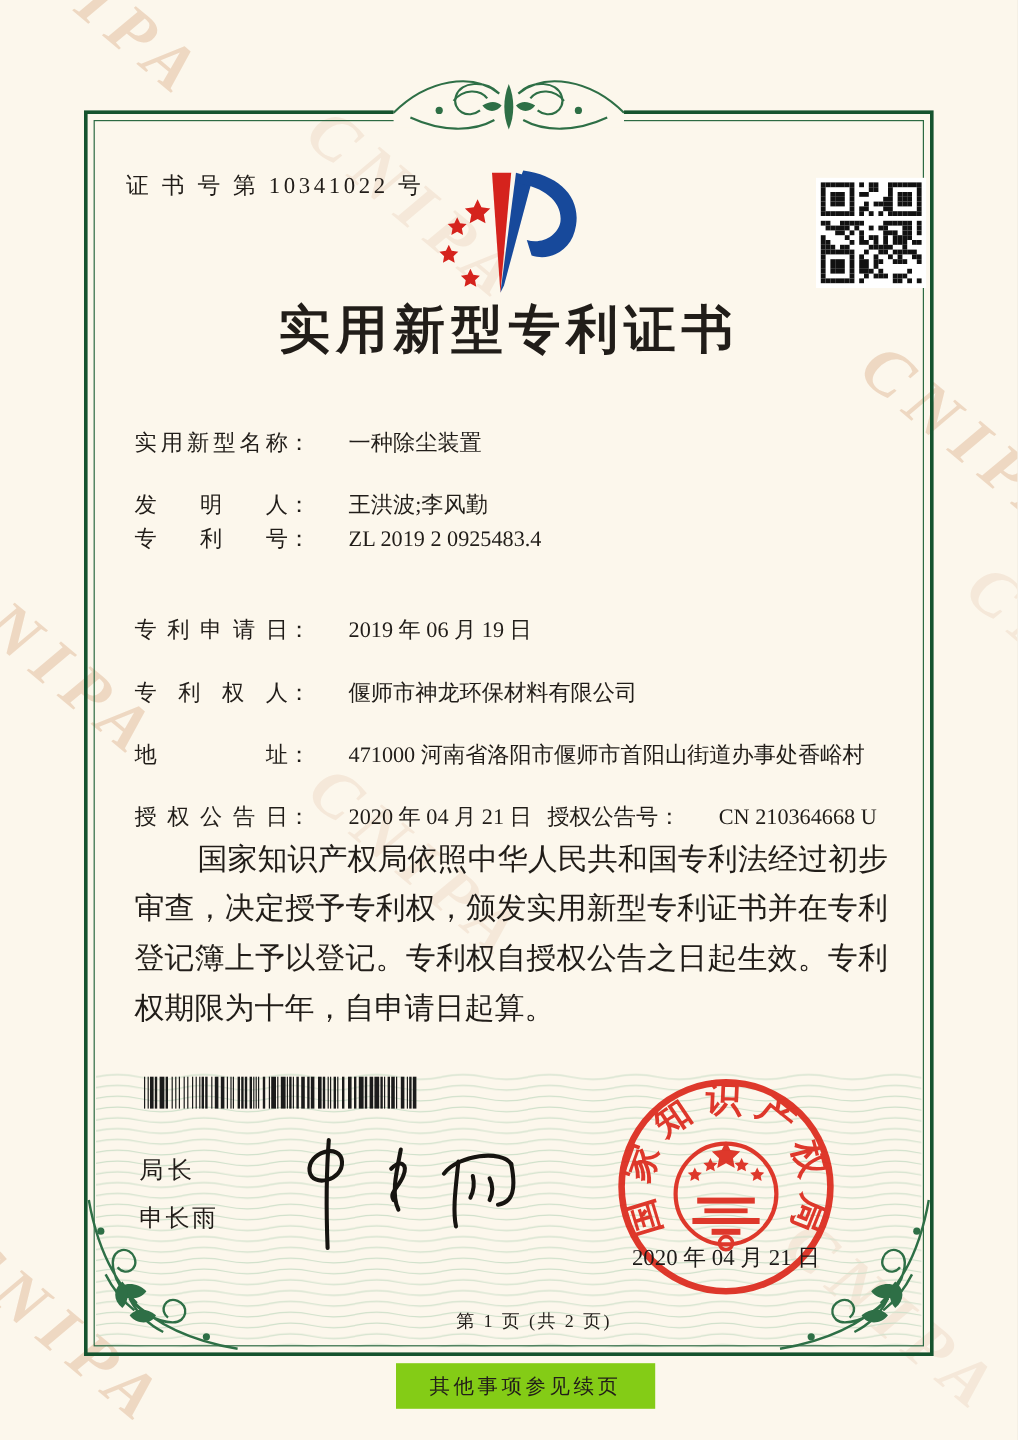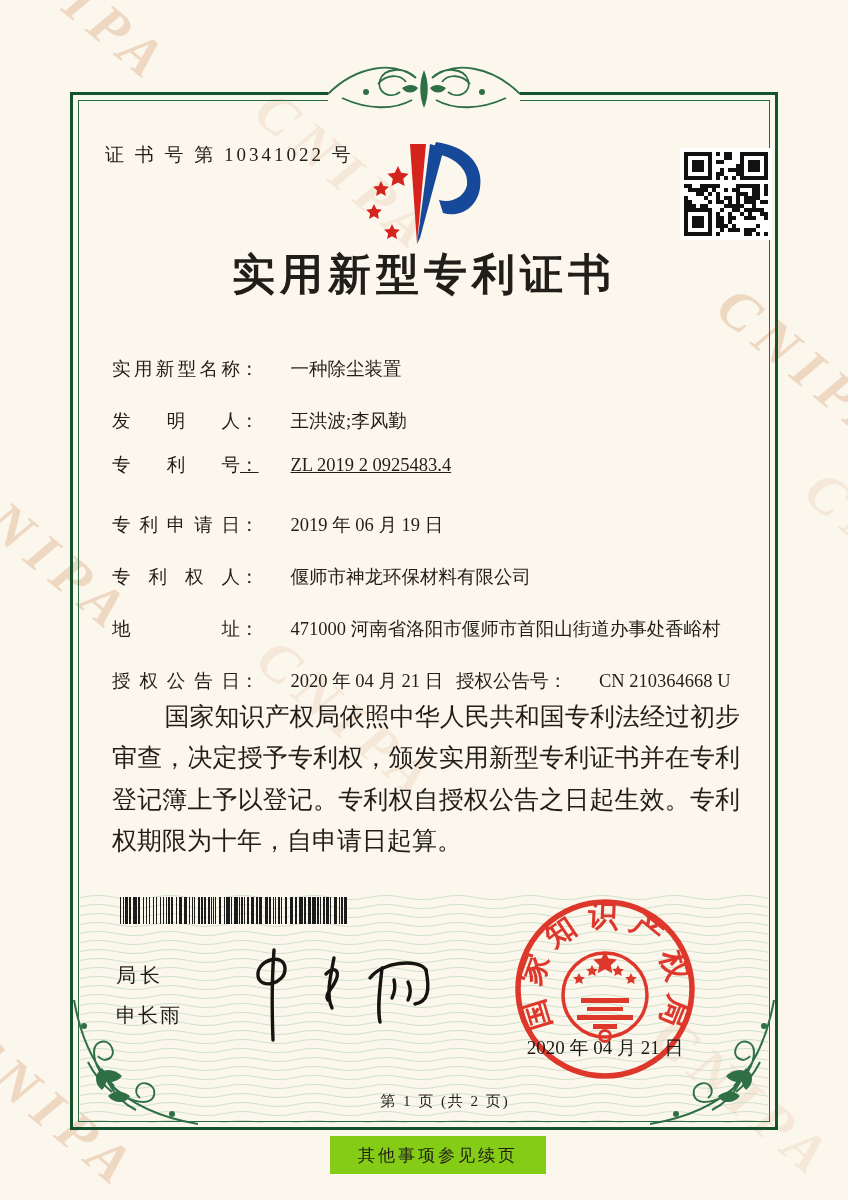--- a/index.html
+++ b/index.html
@@ -376,21 +376,21 @@
     </svg>
 
   <div class="title">实用新型专利证书</div>
 
   <div class="frow" style="top:356px;">
     <span class="flabel">实用新型名称</span><span>：</span><span class="fvalue">一种除尘装置</span>
   </div>
   <div class="frow" style="top:408px;">
     <span class="flabel">发明人</span><span>：</span><span class="fvalue">王洪波;李风勤</span>
   </div>
-  <div class="frow" style="top:452px;text-decoration:underline;">
+  <div class="frow" style="top:436px;">
     <span class="flabel">专利号</span><span>：</span><span class="fvalue">ZL 2019 2 0925483.4</span>
   </div>
   <div class="frow" style="top:512px;">
     <span class="flabel">专利申请日</span><span>：</span><span class="fvalue">2019 年 06 月 19 日</span>
   </div>
   <div class="frow" style="top:564px;">
     <span class="flabel">专利权人</span><span>：</span><span class="fvalue">偃师市神龙环保材料有限公司</span>
   </div>
   <div class="frow" style="top:616px;">
     <span class="flabel">地址</span><span>：</span><span class="fvalue">471000 河南省洛阳市偃师市首阳山街道办事处香峪村</span>

